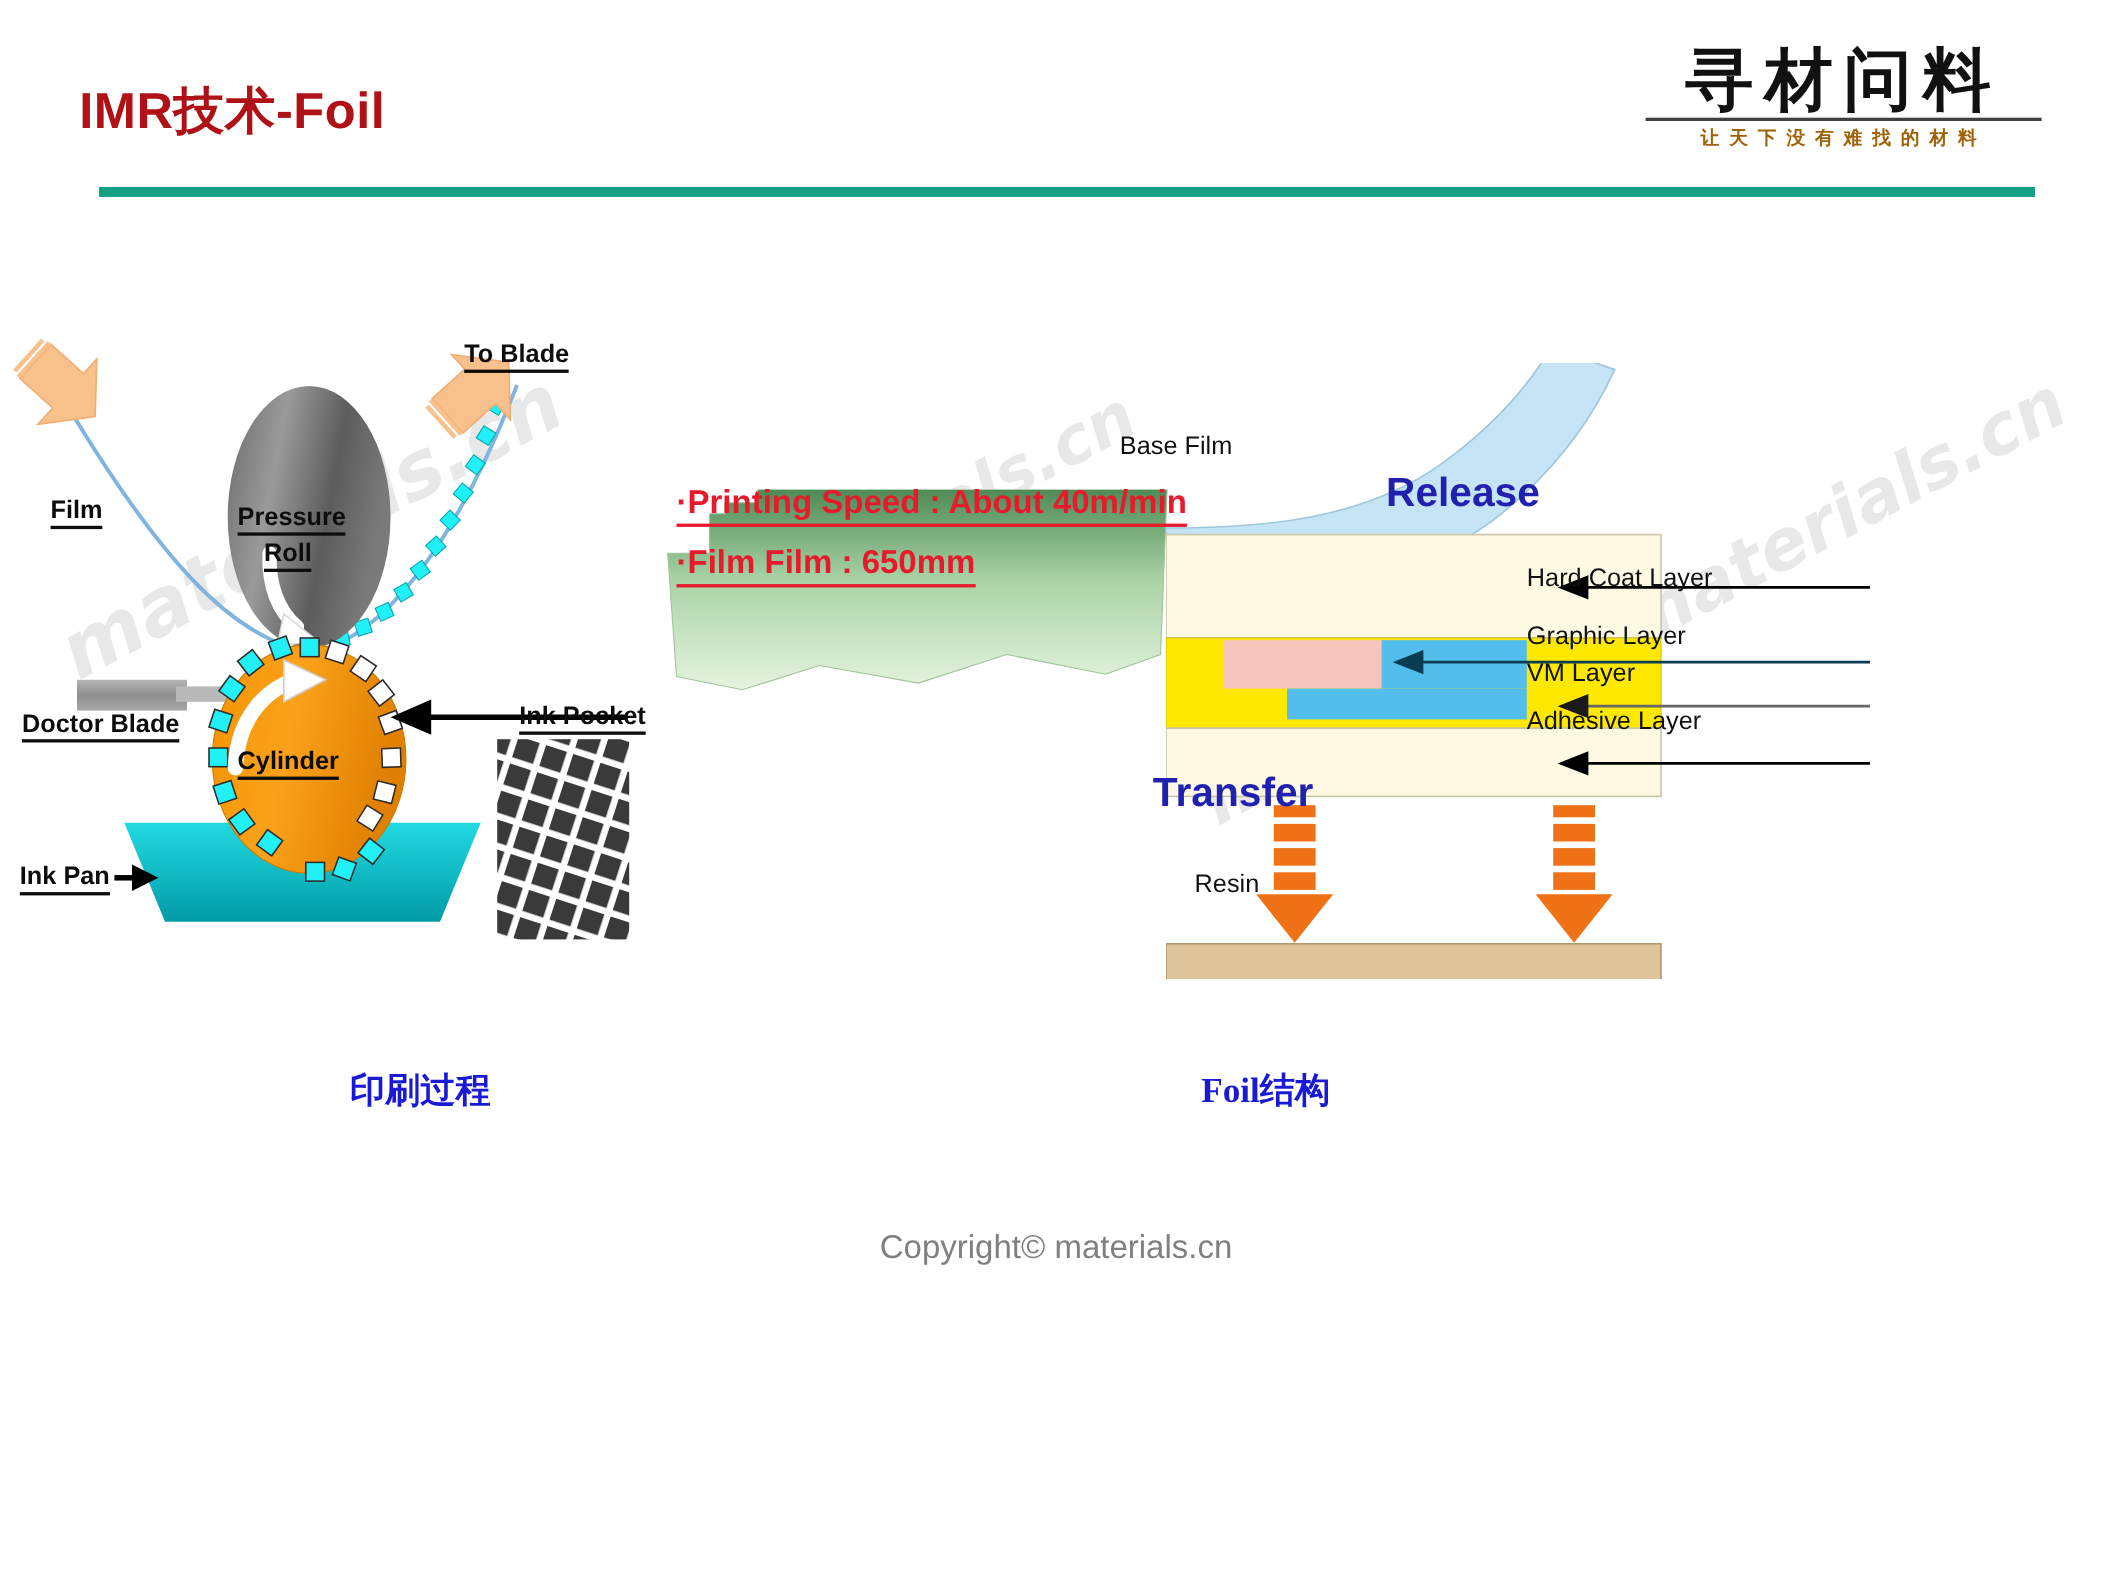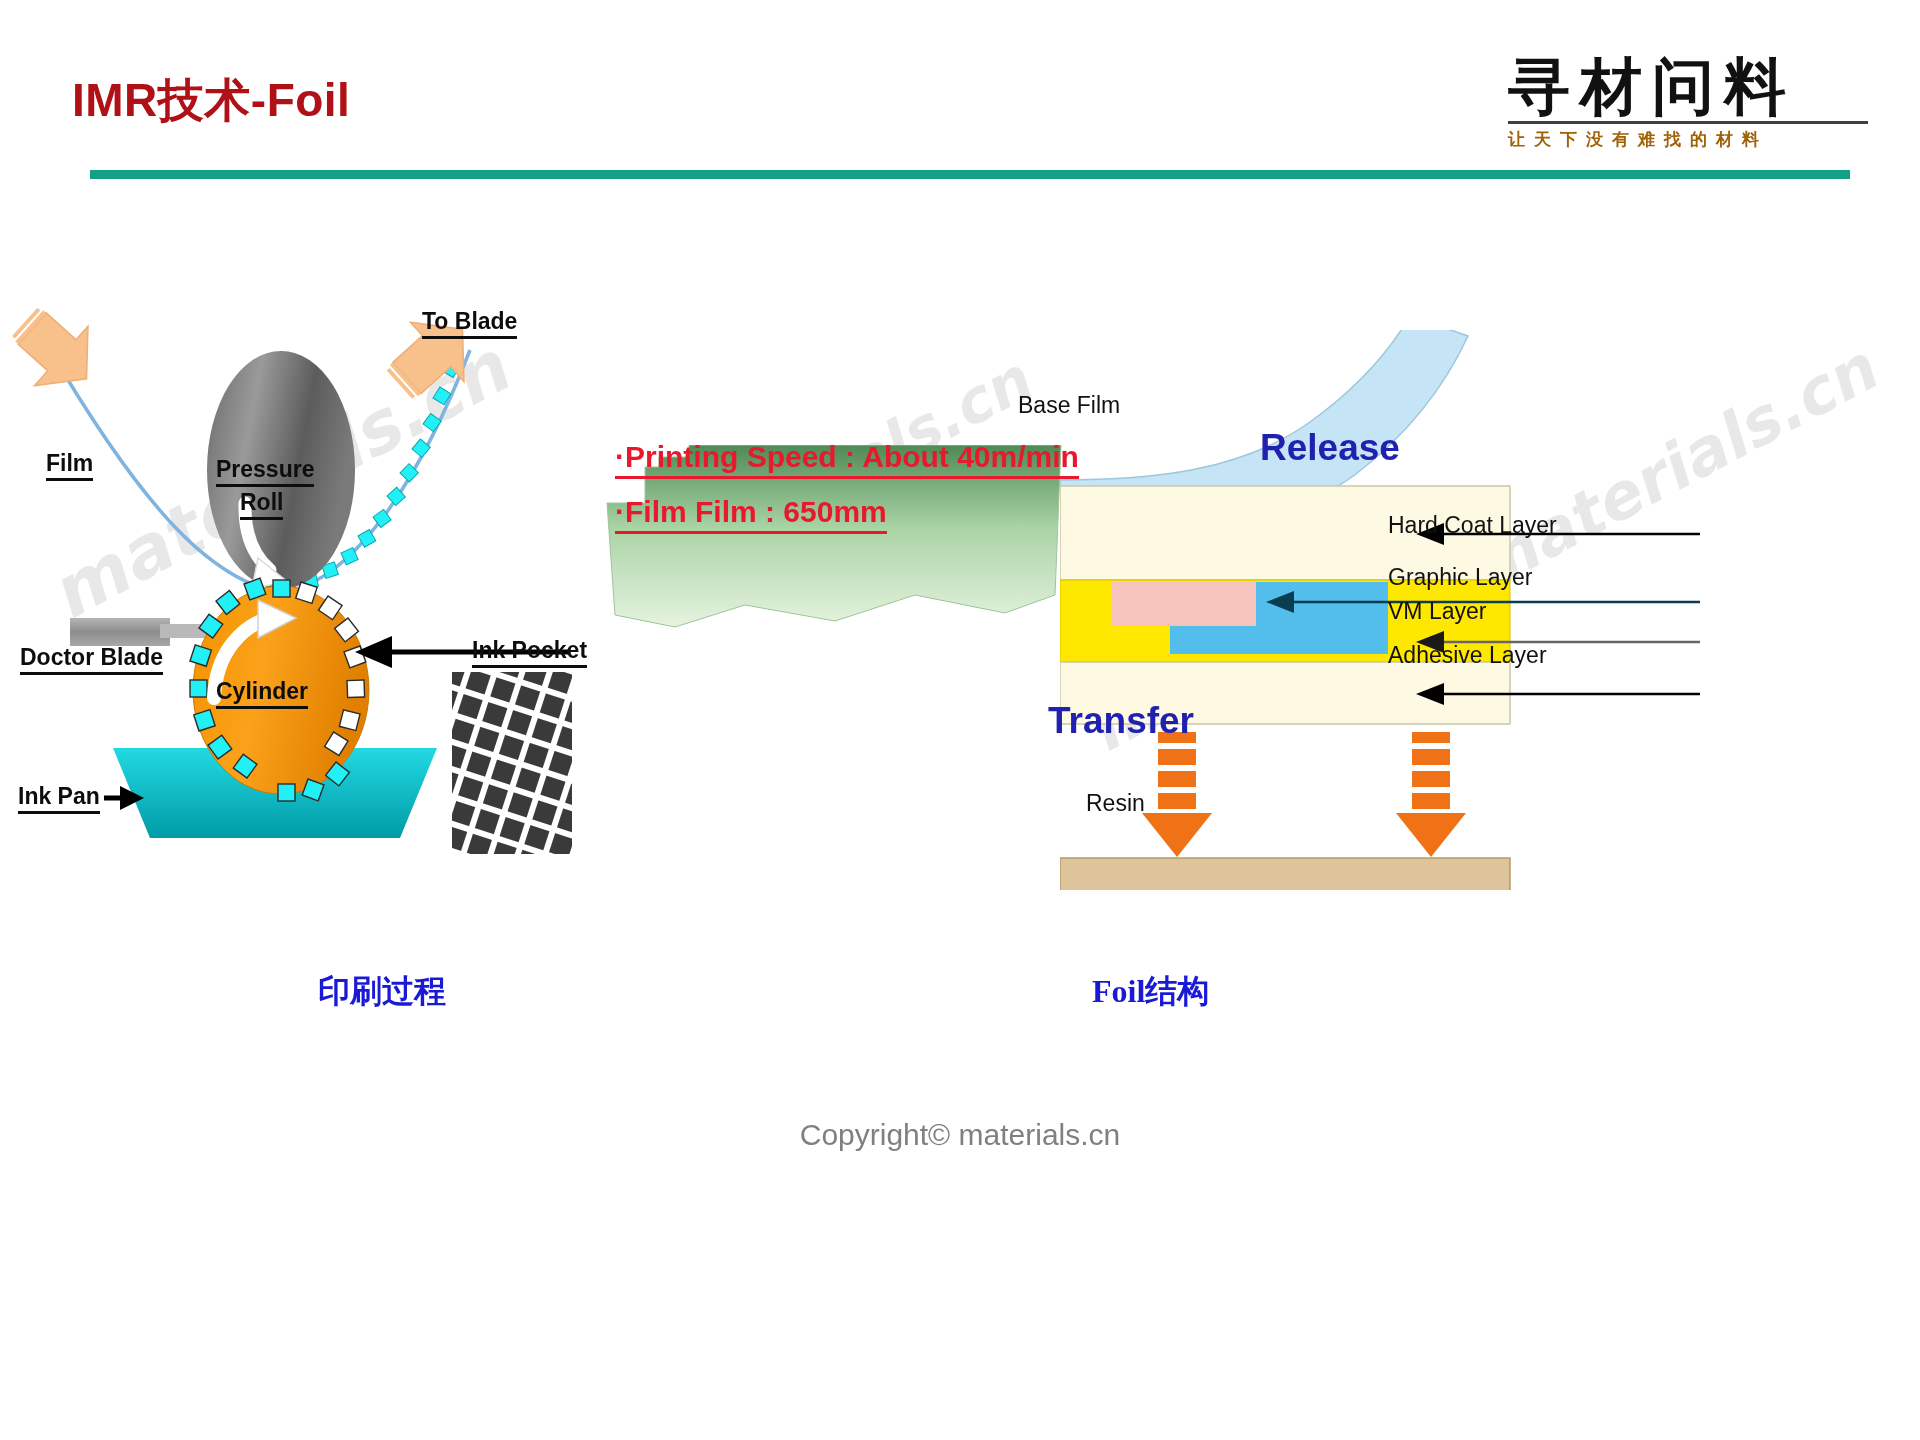--- a/index.html
+++ b/index.html
@@ -14,21 +14,21 @@
   .title{
     position:absolute;left:72px;top:70px;
     font-size:46px;font-weight:bold;color:#b01116;letter-spacing:0.5px;
     white-space:nowrap;
   }
   .hrule{
     position:absolute;left:90px;top:170px;width:1760px;height:9px;
     background:#13a085;
   }
   .logo{
-    position:absolute;right:52px;top:40px;width:360px;text-align:left;margin-top:14px;
+    position:absolute;right:64px;top:40px;width:360px;text-align:center;
   }
   .logo-main{
     font-family:"DejaVu Serif","Liberation Serif",serif;
     font-size:62px;font-weight:bold;color:#111;letter-spacing:10px;
     line-height:1.05;white-space:nowrap;
   }
   .logo-sub{
     margin-top:2px;border-top:3px solid #404040;padding-top:4px;
     font-size:17px;letter-spacing:9px;color:#a16207;font-weight:bold;
     white-space:nowrap;

